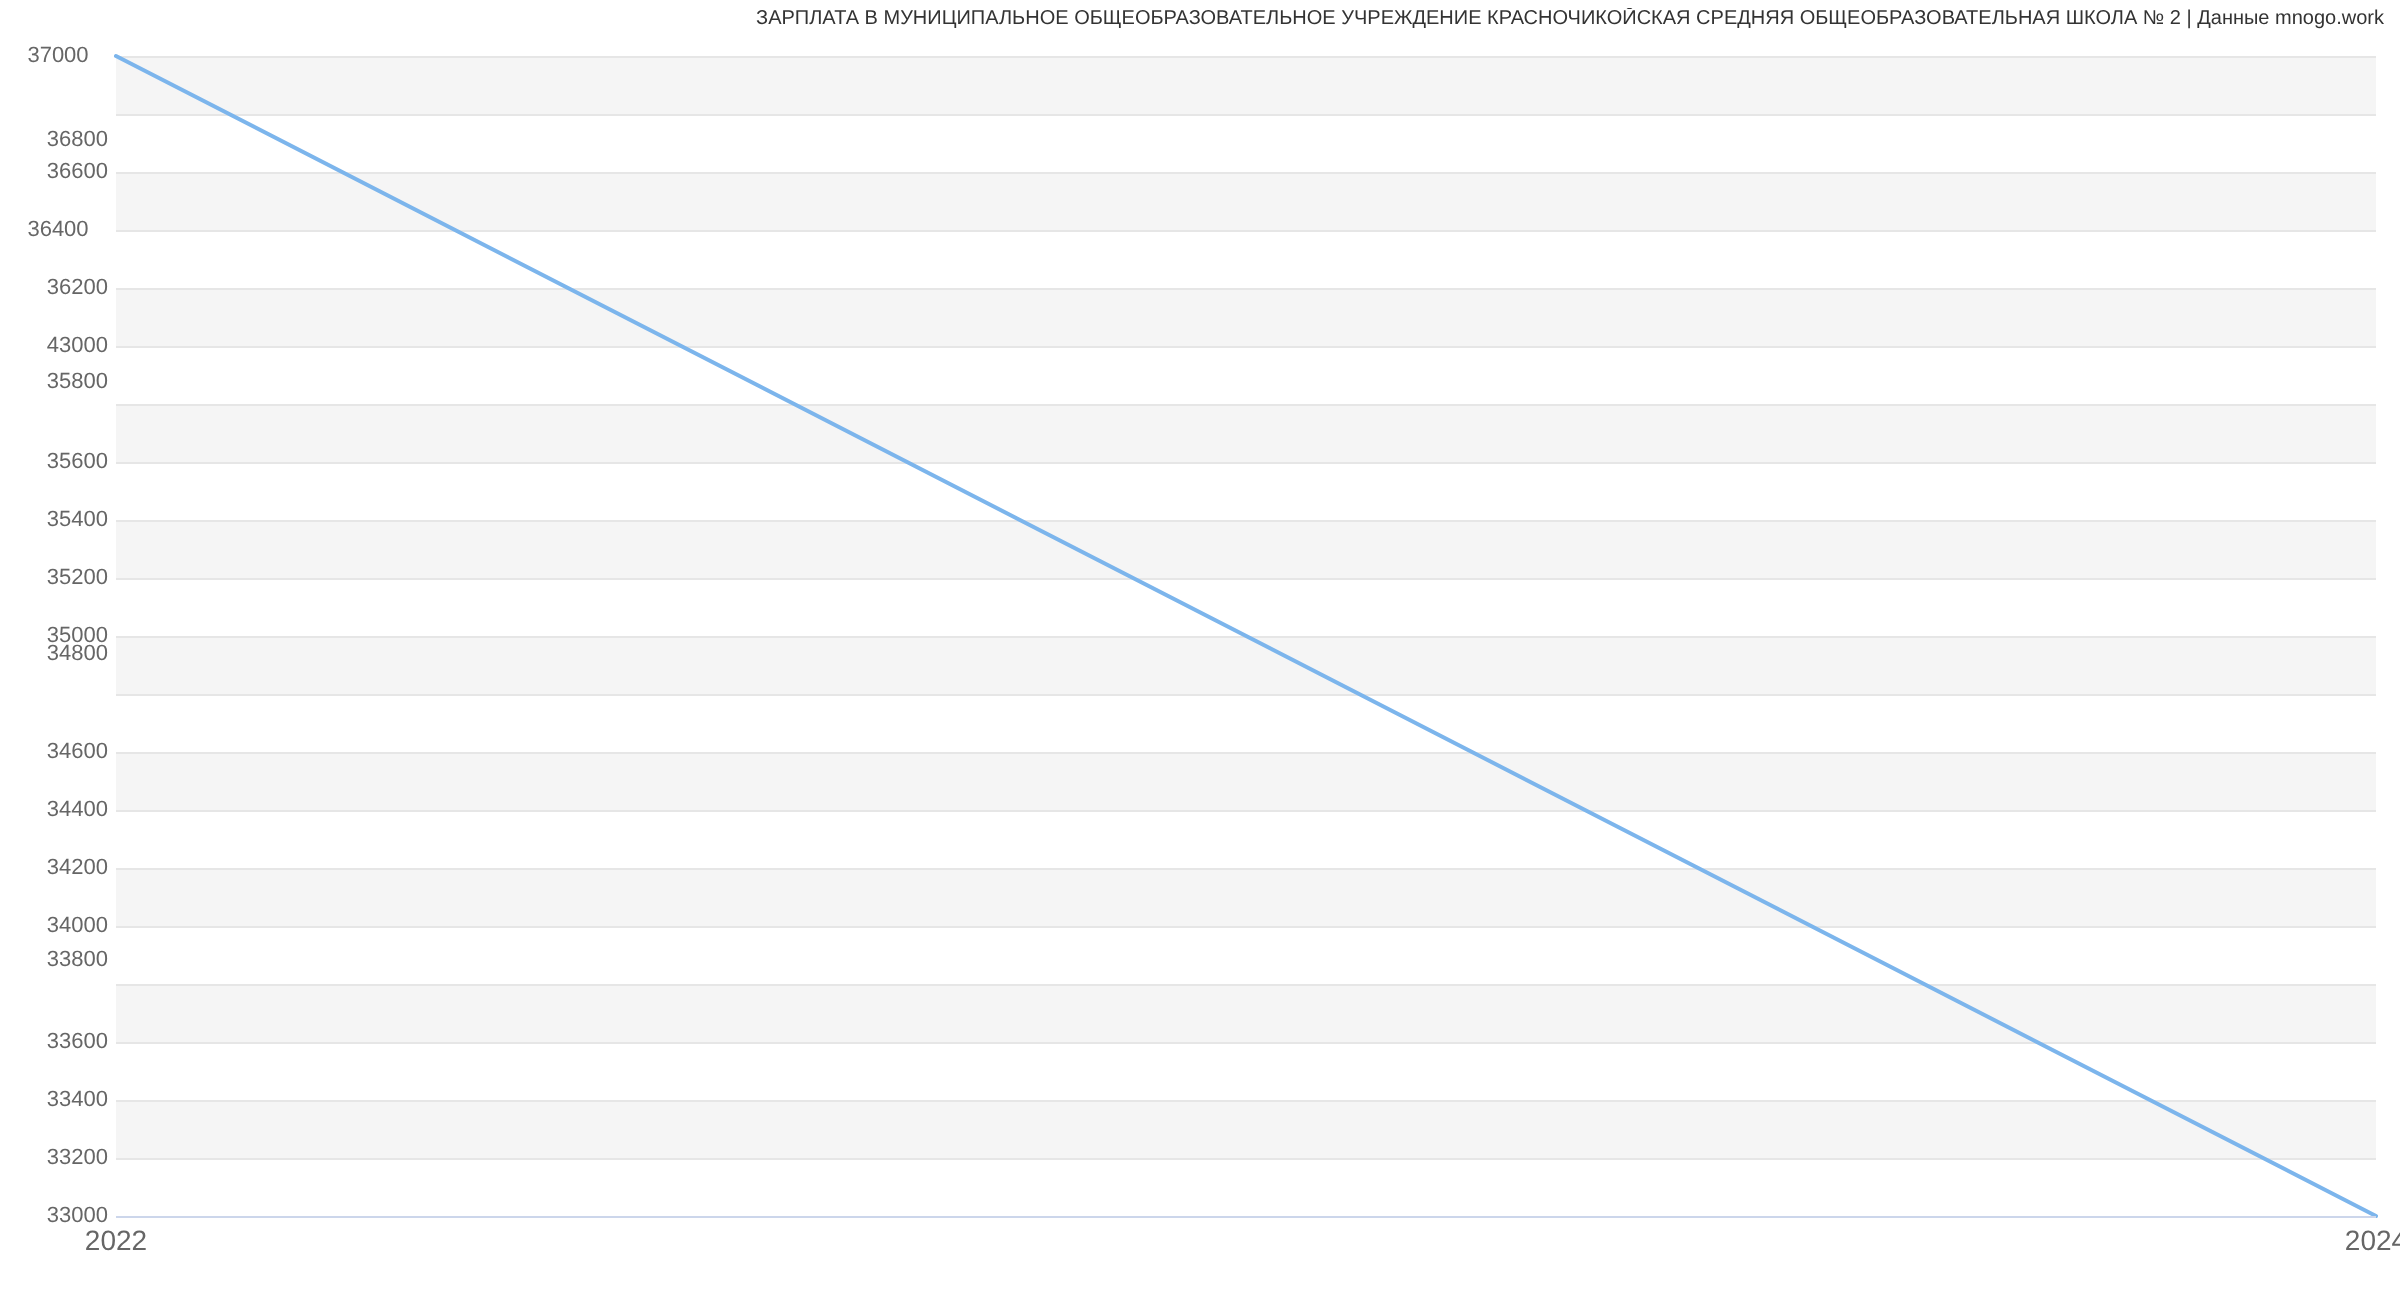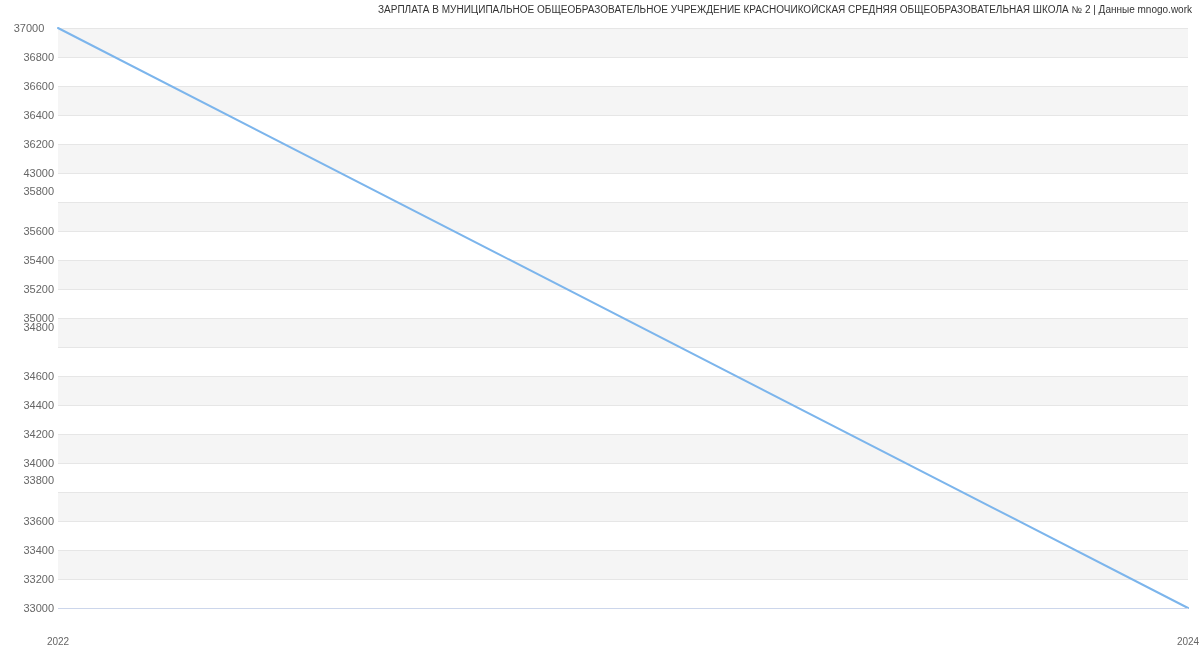--- a/index.html
+++ b/index.html
@@ -57,24 +57,23 @@
     right: 1146px;
     width: 50px;
     text-align: right;
     font-size: 11px;
     color: #666;
     transform: translateY(-50%);
   }
   .x-tick-label {
     position: absolute;
     top: 612px;
-    font-size: 10px;
+    font-size: 14px;
     color: #666;
     transform: translateX(-50%);
-    margin-top: 24px;
   }
   svg.line-layer {
     position: absolute;
     left: 0;
     top: 0;
     width: 100%;
     height: 100%;
     overflow: visible;
   }
   .series-line {
@@ -136,20 +135,20 @@
     <div class="y-tick-label" style="top: 405px;">34400</div>
     <div class="y-tick-label" style="top: 376px;">34600</div>
     <div class="y-tick-label" style="top: 327px;">34800</div>
     <div class="y-tick-label" style="top: 318px;">35000</div>
     <div class="y-tick-label" style="top: 289px;">35200</div>
     <div class="y-tick-label" style="top: 260px;">35400</div>
     <div class="y-tick-label" style="top: 231px;">35600</div>
     <div class="y-tick-label" style="top: 191px;">35800</div>
     <div class="y-tick-label" style="top: 173px;">43000</div>
     <div class="y-tick-label" style="top: 144px;">36200</div>
-    <div class="y-tick-label" style="top: 115px;">36400</div>
+    <div class="y-tick-label" style="top: 115px; text-align: center;">36400</div>
     <div class="y-tick-label" style="top: 86px;">36600</div>
-    <div class="y-tick-label" style="top: 57px;">36800</div>
+    <div class="y-tick-label" style="top: 70px;">36800</div>
     <div class="y-tick-label" style="top: 28px; text-align: center;">37000</div>
     <div class="axis-line" style="left: 58px; top: 608px; width: 1130px; height: 1px;"></div>
     <div class="x-tick-label" style="left: 58px;">2022</div>
     <div class="x-tick-label" style="left: 1188px;">2024</div>
   </div>
 
 </body></html>

